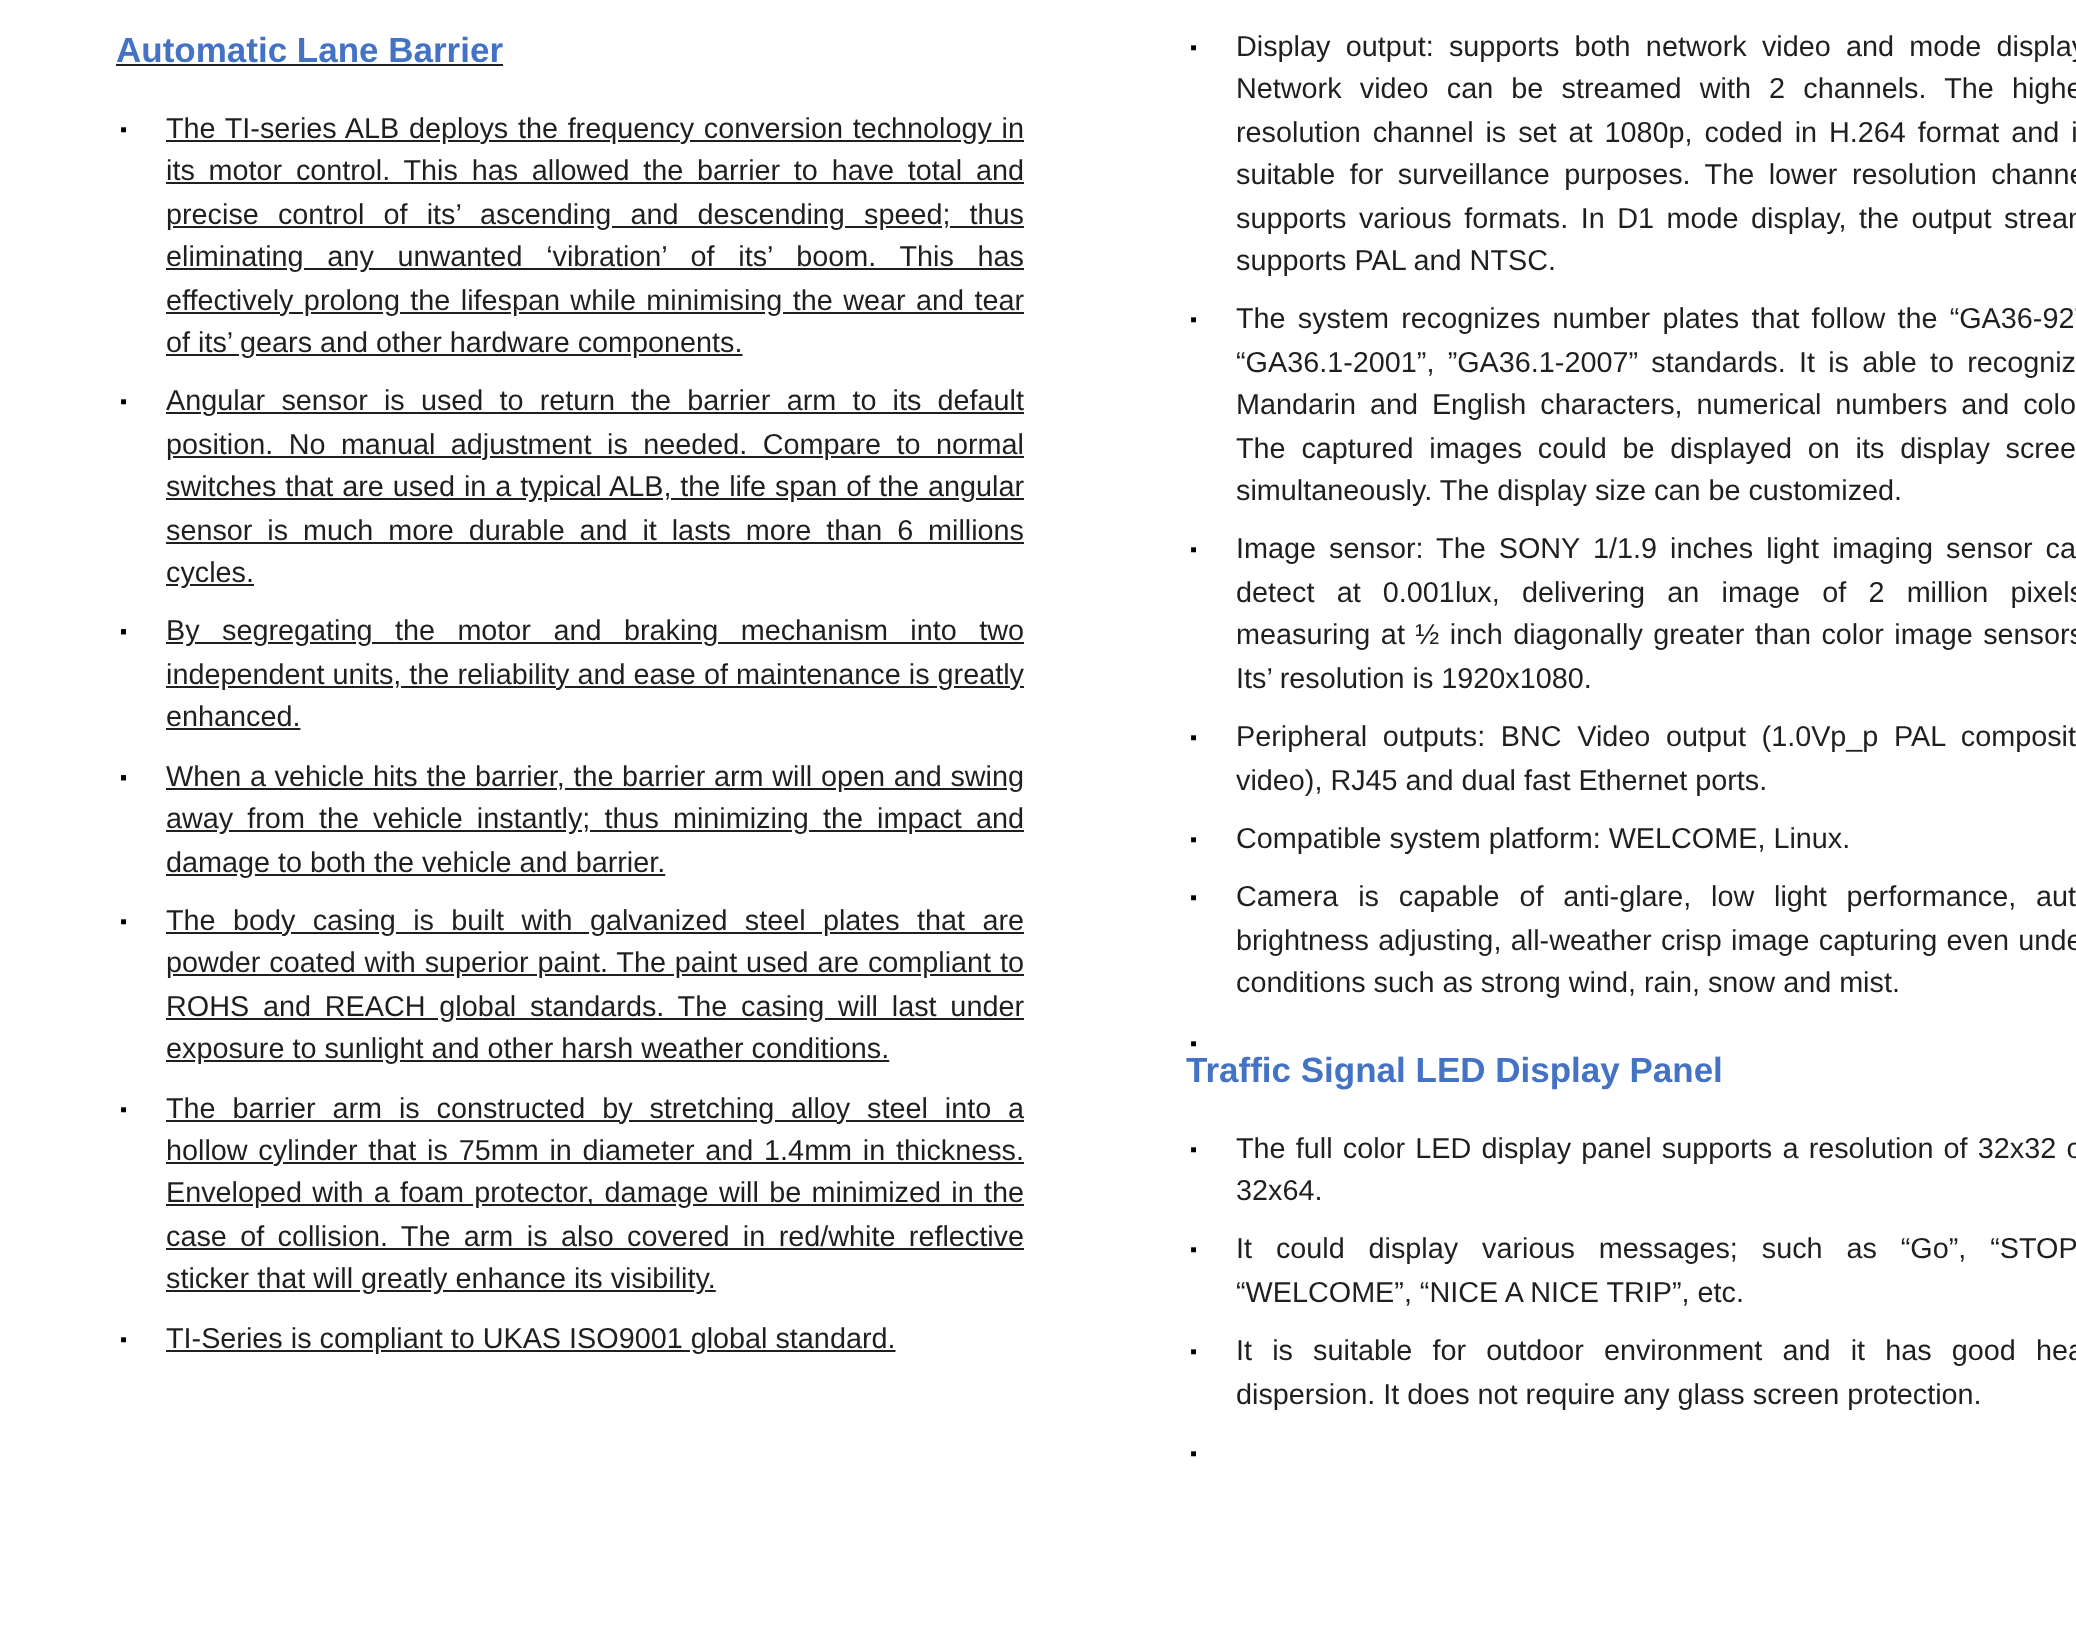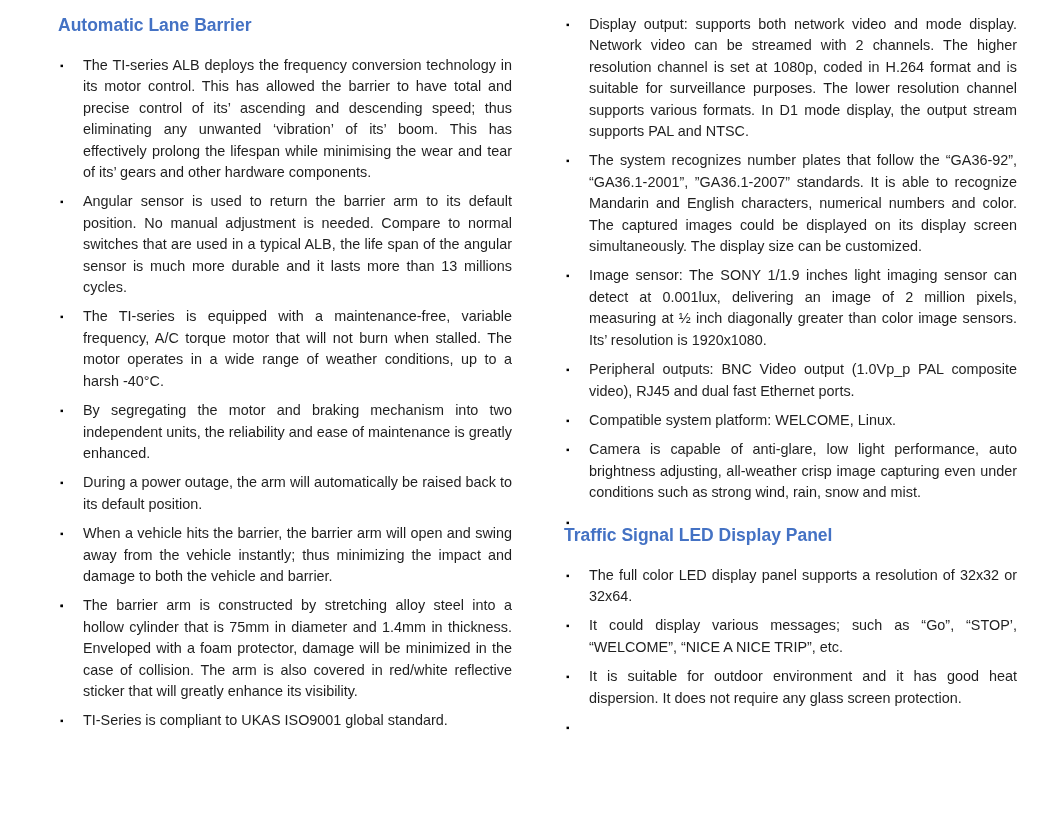--- a/index.html
+++ b/index.html
@@ -15,21 +15,21 @@
     overflow: hidden;
     font-family: "Liberation Sans", "DejaVu Sans", sans-serif;
     color: #1f1f1f;
     box-sizing: border-box;
     padding: 14px 20px 0 58px;
     display: flex;
   }
   .col {
     box-sizing: border-box;
   }
-  .col-left  { width: 454px; margin-right: 52px; flex: none; }
+  .col-left  { width: 454px; margin-right: 81px; flex: none; text-decoration: underline; }
   .col-right { width: 453px; flex: none; }
   .section-title {
     font-size: 17.5px;
     font-weight: bold;
     color: #4472C4;
     line-height: 22px;
     margin: 0 0 19px 0;
     letter-spacing: 0px;
   }
   .section + .section .section-title {
@@ -61,26 +61,26 @@
 </head>
 <body>
 
 <div class="page">
 
   <div class="col col-left">
     <div class="section">
       <h2 class="section-title">Automatic Lane Barrier</h2>
       <ul class="bullet-list">
         <li><span class="marker">▪</span><span>The TI-series ALB deploys the frequency conversion technology in its motor control. This has allowed the barrier to have total and precise control of its’ ascending and descending speed; thus eliminating any unwanted ‘vibration’ of its’ boom. This has effectively prolong the lifespan while minimising the wear and tear of its’ gears and other hardware components.</span></li>
-        <li><span class="marker">▪</span><span>Angular sensor is used to return the barrier arm to its default position. No manual adjustment is needed. Compare to normal switches that are used in a typical ALB, the life span of the angular sensor is much more durable and it lasts more than 13 millions cycles.</span></li>
-        <li><span class="marker">▪</span><span>The TI-series is equipped with a maintenance-free, variable frequency, A/C torque motor that will not burn when stalled. The motor operates in a wide range of weather conditions, up to a harsh -40°C.</span></li>
+        <li><span class="marker">▪</span><span>Angular sensor is used to return the barrier arm to its default position. No manual adjustment is needed. Compare to normal switches that are used in a typical ALB, the life span of the angular sensor is much more durable and it lasts more than 6 millions cycles.</span></li>
+        <li><span class="marker">▪</span></li>
         <li><span class="marker">▪</span><span>By segregating the motor and braking mechanism into two independent units, the reliability and ease of maintenance is greatly enhanced.</span></li>
-        <li><span class="marker">▪</span><span>During a power outage, the arm will automatically be raised back to its default position.</span></li>
+        <li><span class="marker">▪</span></li>
         <li><span class="marker">▪</span><span>When a vehicle hits the barrier, the barrier arm will open and swing away from the vehicle instantly; thus minimizing the impact and damage to both the vehicle and barrier.</span></li>
-        <li><span class="marker">▪</span></li>
+        <li><span class="marker">▪</span><span>The body casing is built with galvanized steel plates that are powder coated with superior paint. The paint used are compliant to ROHS and REACH global standards. The casing will last under exposure to sunlight and other harsh weather conditions.</span></li>
         <li><span class="marker">▪</span><span>The barrier arm is constructed by stretching alloy steel into a hollow cylinder that is 75mm in diameter and 1.4mm in thickness. Enveloped with a foam protector, damage will be minimized in the case of collision. The arm is also covered in red/white reflective sticker that will greatly enhance its visibility.</span></li>
         <li><span class="marker">▪</span><span>TI-Series is compliant to UKAS ISO9001 global standard.</span></li>
       </ul>
     </div>
   </div>
 
   <div class="col col-right">
     <div class="section">
       <ul class="bullet-list">
         <li><span class="marker">▪</span><span>Display output: supports both network video and mode display. Network video can be streamed with 2 channels. The higher resolution channel is set at 1080p, coded in H.264 format and is suitable for surveillance purposes. The lower resolution channel supports various formats. In D1 mode display, the output stream supports PAL and NTSC.</span></li>

